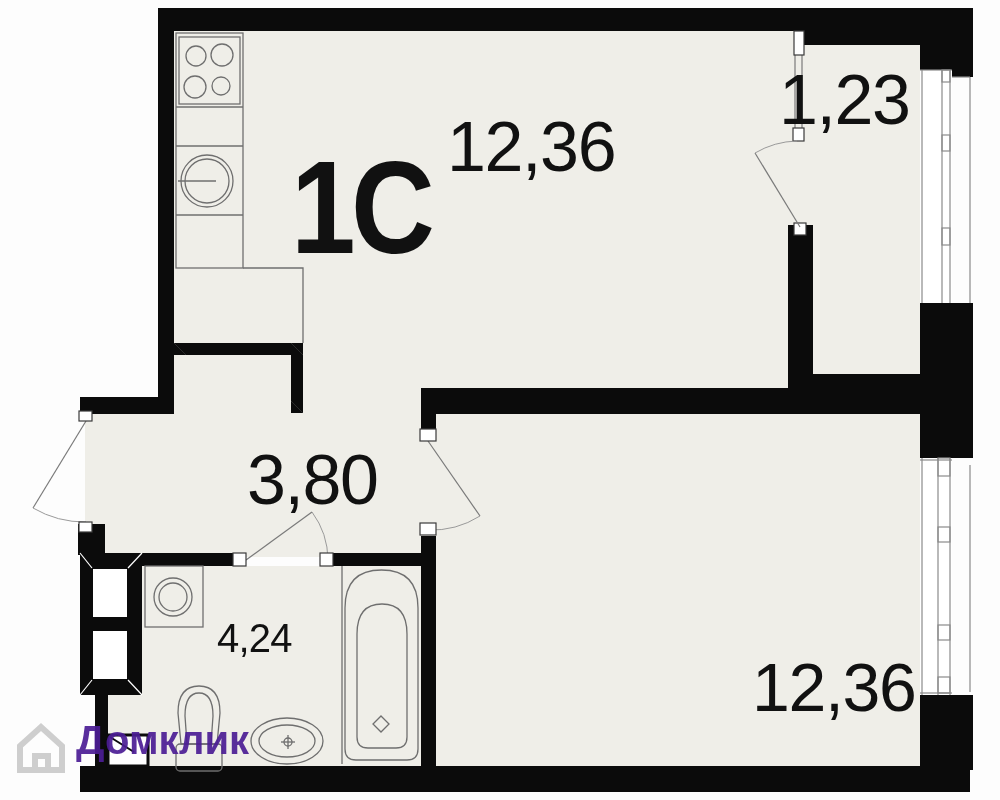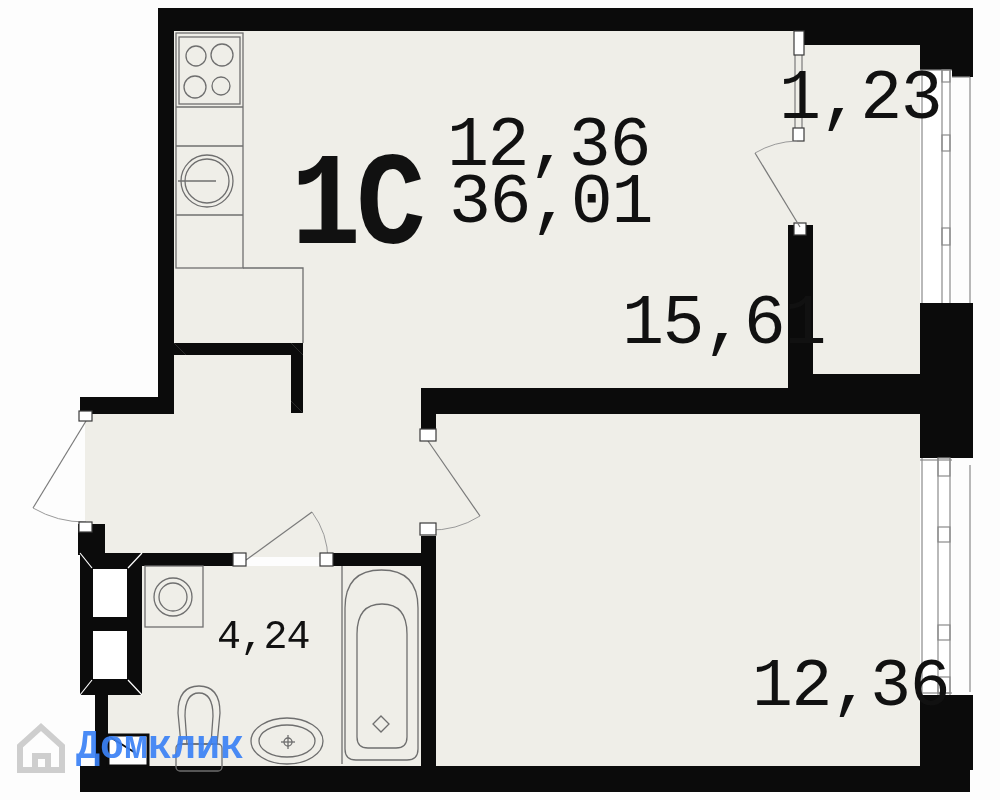--- a/index.html
+++ b/index.html
@@ -1,28 +1,28 @@
 <!DOCTYPE html>
 <html><head>
 <meta charset="utf-8">
 <style>
   html,body{margin:0;padding:0;background:#ffffff;}
   #stage{position:relative;width:1000px;height:800px;background:#fdfdfd;overflow:hidden;
-         font-family:Liberation Mono, monospace;}
+         font-family:Liberation Sans, sans-serif;}
   .floor{position:absolute;background:#efeee8;}
   .wall{position:absolute;background:#0b0b0b;}
   svg.overlay{position:absolute;left:0;top:0;width:1000px;height:800px;}
   .lbl{position:absolute;color:#111;line-height:1;white-space:nowrap;letter-spacing:-0.02em;}
   .lbl-unit{font-size:132px;font-weight:700;transform:scaleX(0.88);transform-origin:left top;letter-spacing:-0.04em;}
   .lbl-stat{font-size:70px;font-weight:400;}
   .lbl-room{font-size:70px;font-weight:400;}
   .lbl-room-sm{font-size:40px;}
   .lbl-room-md{font-size:68px;}
-  .watermark{position:absolute;left:12px;top:718px;display:flex;align-items:center;gap:6px;
-             color:#3b82f6;opacity:0.92;}
+  .watermark{position:absolute;left:12px;top:718px;display:flex;align-items:flex-start;gap:6px;
+             color:#4c1d95;opacity:0.92;}
   .watermark .wm-text{font-size:40px;font-weight:700;letter-spacing:0;}
 </style>
 </head>
 <body>
 
 <div id="stage">
 
   <div class="floor" style="left:174px;top:31px;width:746px;height:359px"></div>
   <div class="floor" style="left:85px;top:410px;width:100px;height:148px"></div>
   <div class="floor" style="left:174px;top:355px;width:250px;height:202px"></div>
@@ -179,23 +179,22 @@
 
     <g stroke="#2a2a2a" stroke-width="1">
       <line x1="174" y1="343" x2="186" y2="355"></line>
       <line x1="291" y1="343" x2="303" y2="355"></line>
       <line x1="291" y1="401" x2="303" y2="413"></line>
     </g>
   </svg>
 
   <div class="lbl lbl-unit" style="left:291px;top:142px">1C</div>
   <div class="lbl lbl-stat" style="left:447px;top:112px">12,36</div>
-  <div class="lbl lbl-stat" style="left:449px;top:169px">36,01</div>
   <div class="lbl lbl-room" style="left:779px;top:65px">1,23</div>
-  <div class="lbl lbl-room" style="left:622px;top:290px">15,61</div>
+  <div class="lbl lbl-room" style="left:247px;top:445px">3,80</div>
   <div class="lbl lbl-room lbl-room-sm" style="left:217px;top:618px">4,24</div>
   <div class="lbl lbl-room lbl-room-md" style="left:752px;top:653px">12,36</div>
 
   <div class="watermark">
     <svg width="58" height="58" viewBox="0 0 58 58">
       <path d="M8,28 L29,9 L50,28 L50,52 L8,52 Z" fill="none" stroke="#cbcbcb" stroke-width="6"></path>
       <path d="M23,52 L23,38 L36,38 L36,52" fill="none" stroke="#cbcbcb" stroke-width="6"></path>
     </svg>
     <span class="wm-text">Домклик</span>
   </div>

